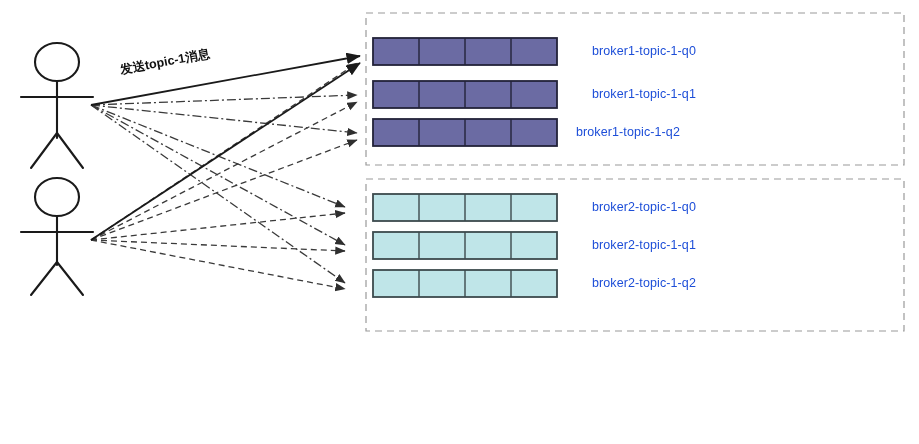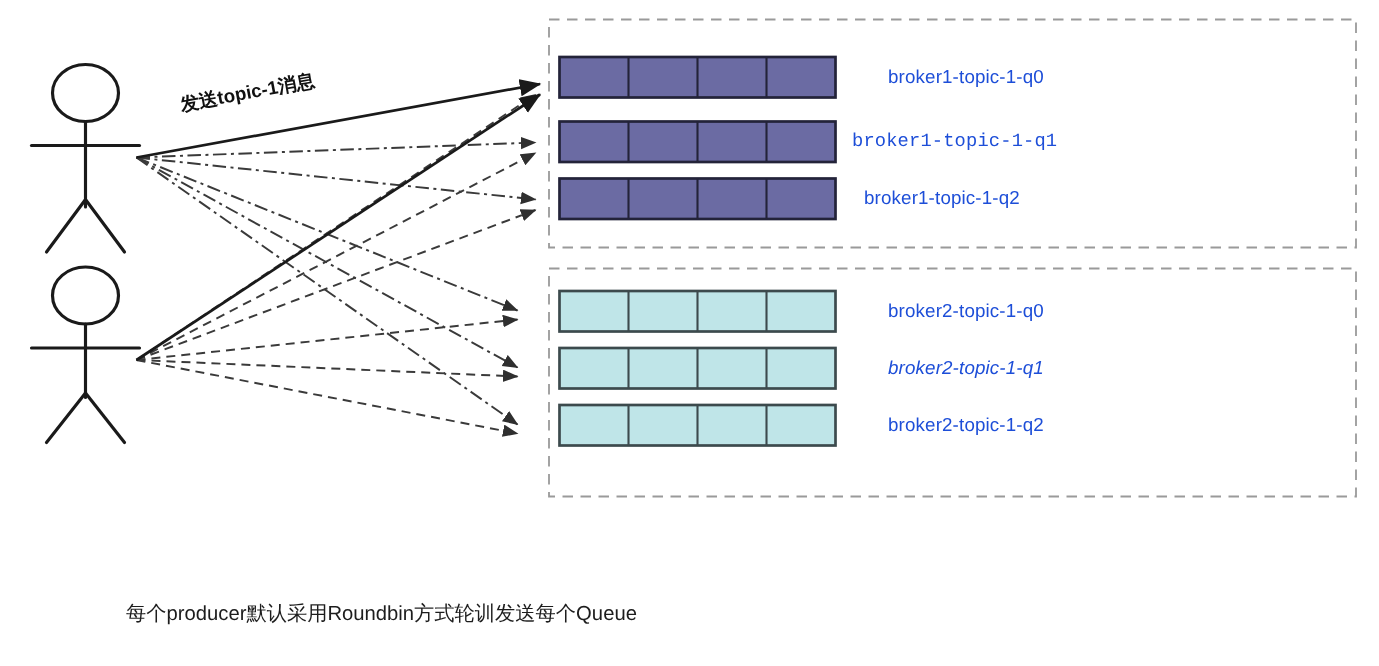--- a/index.html
+++ b/index.html
@@ -142,22 +142,21 @@
       <rect x="373" y="270" width="184" height="27" fill="#bfe5e8" stroke="#3c4a4d" stroke-width="1.8"></rect>
       <line x1="419" y1="270" x2="419" y2="297" stroke="#3c4a4d" stroke-width="1.4"></line>
       <line x1="465" y1="270" x2="465" y2="297" stroke="#3c4a4d" stroke-width="1.4"></line>
       <line x1="511" y1="270" x2="511" y2="297" stroke="#3c4a4d" stroke-width="1.4"></line>
     </g>
   </svg>
 
   <div class="arrow-label" style="left:122px; top:62px; transform: rotate(-10.5deg);">发送topic-1消息</div>
 
   <div class="queue-label" style="left:592px; top:44px;">broker1-topic-1-q0</div>
-  <div class="queue-label" style="left:568px; top:87px;font-family:Liberation Mono, monospace;">broker1-topic-1-q1</div>
+  <div class="queue-label" style="left:592px; top:87px;">broker1-topic-1-q1</div>
   <div class="queue-label" style="left:576px; top:125px;">broker1-topic-1-q2</div>
 
   <div class="queue-label" style="left:592px; top:200px;">broker2-topic-1-q0</div>
-  <div class="queue-label" style="left:592px; top:238px;font-style:italic;">broker2-topic-1-q1</div>
+  <div class="queue-label" style="left:592px; top:238px;">broker2-topic-1-q1</div>
   <div class="queue-label" style="left:592px; top:276px;text-align:right;">broker2-topic-1-q2</div>
 
-  <div class="caption">每个producer默认采用Roundbin方式轮训发送每个Queue</div>
 
 </div>
 
 </body></html>

